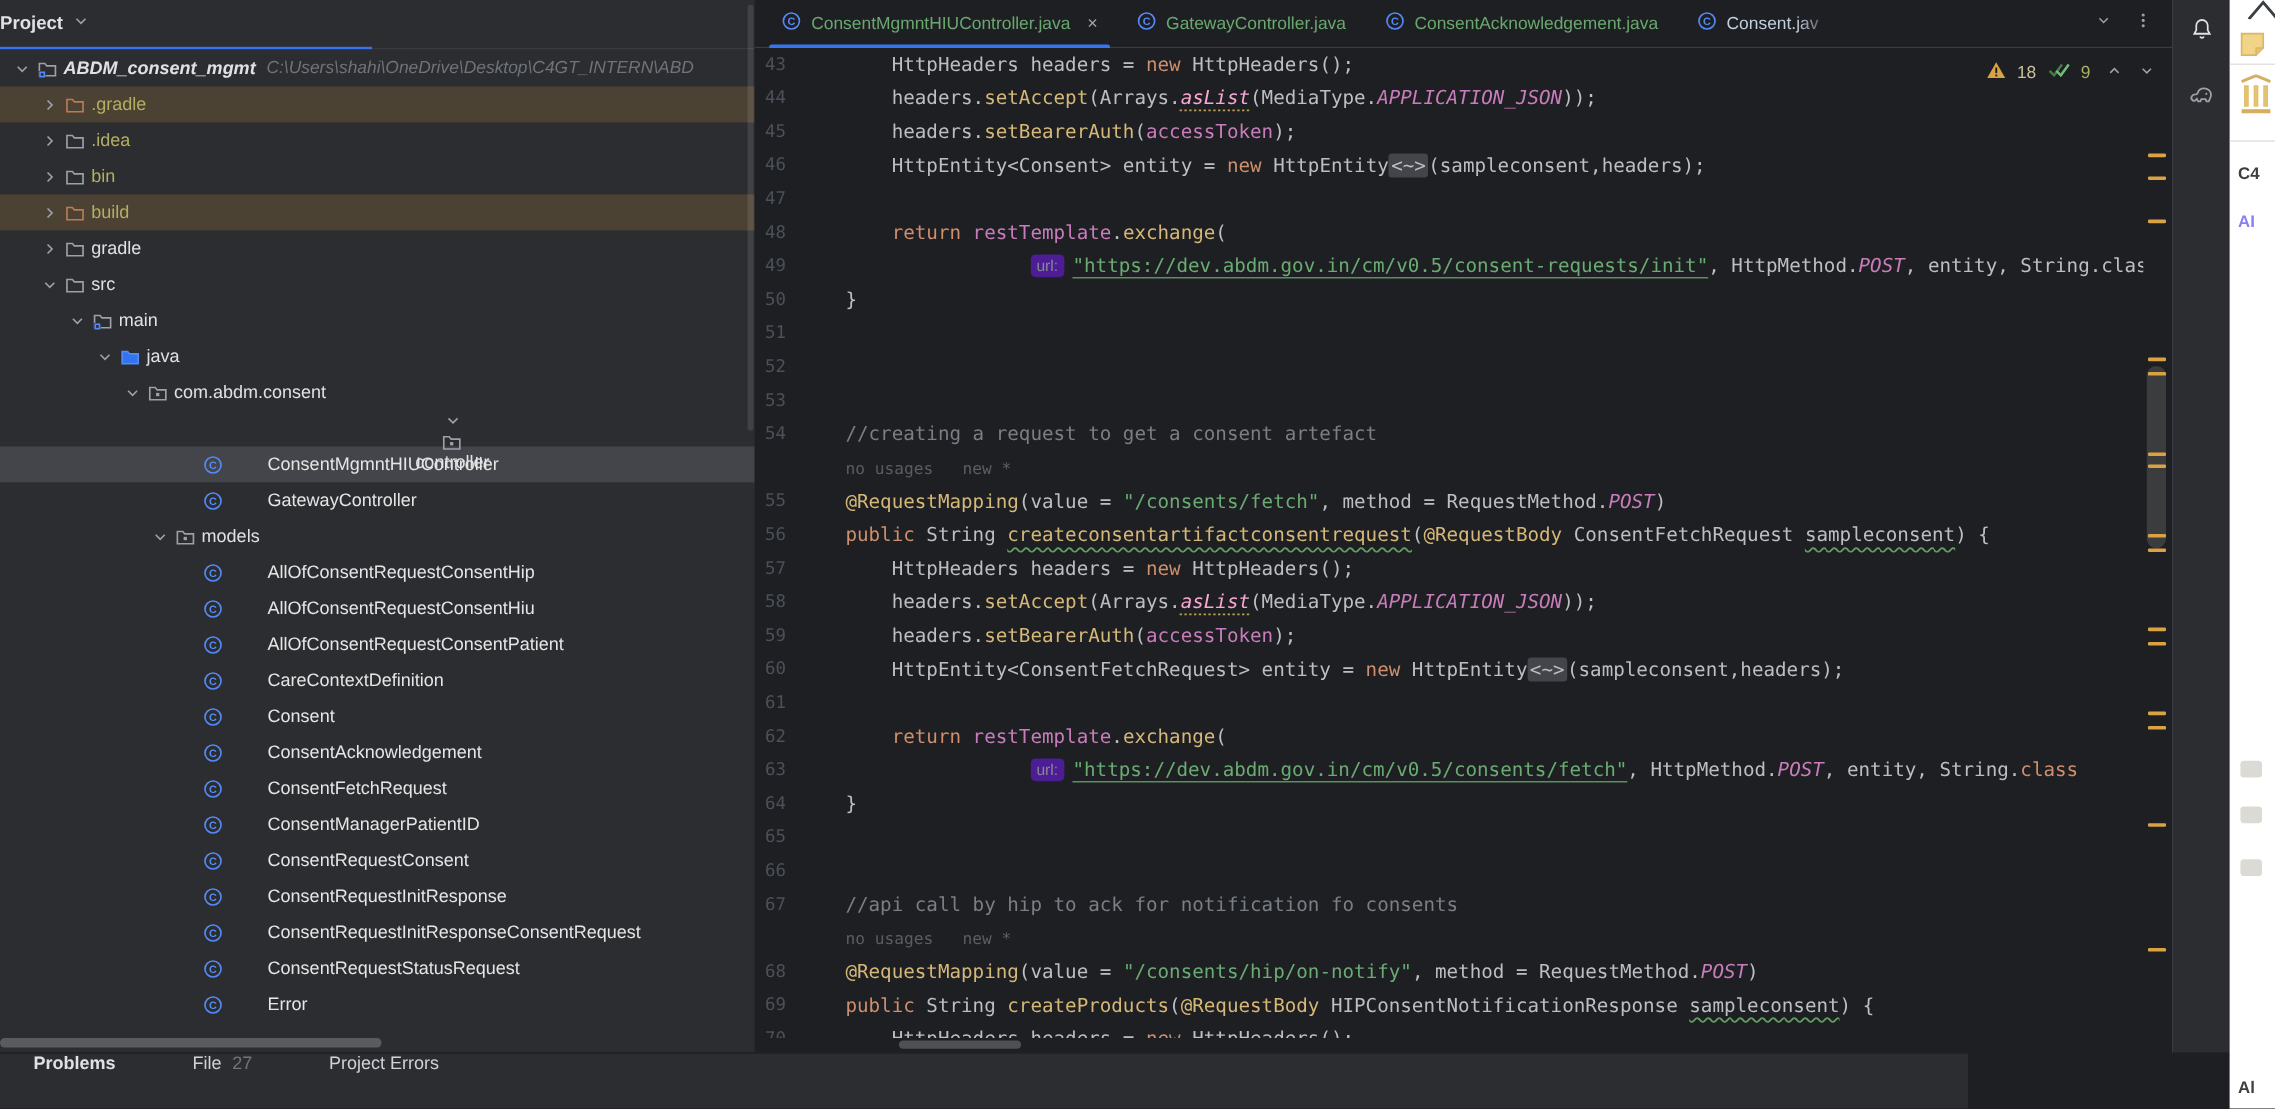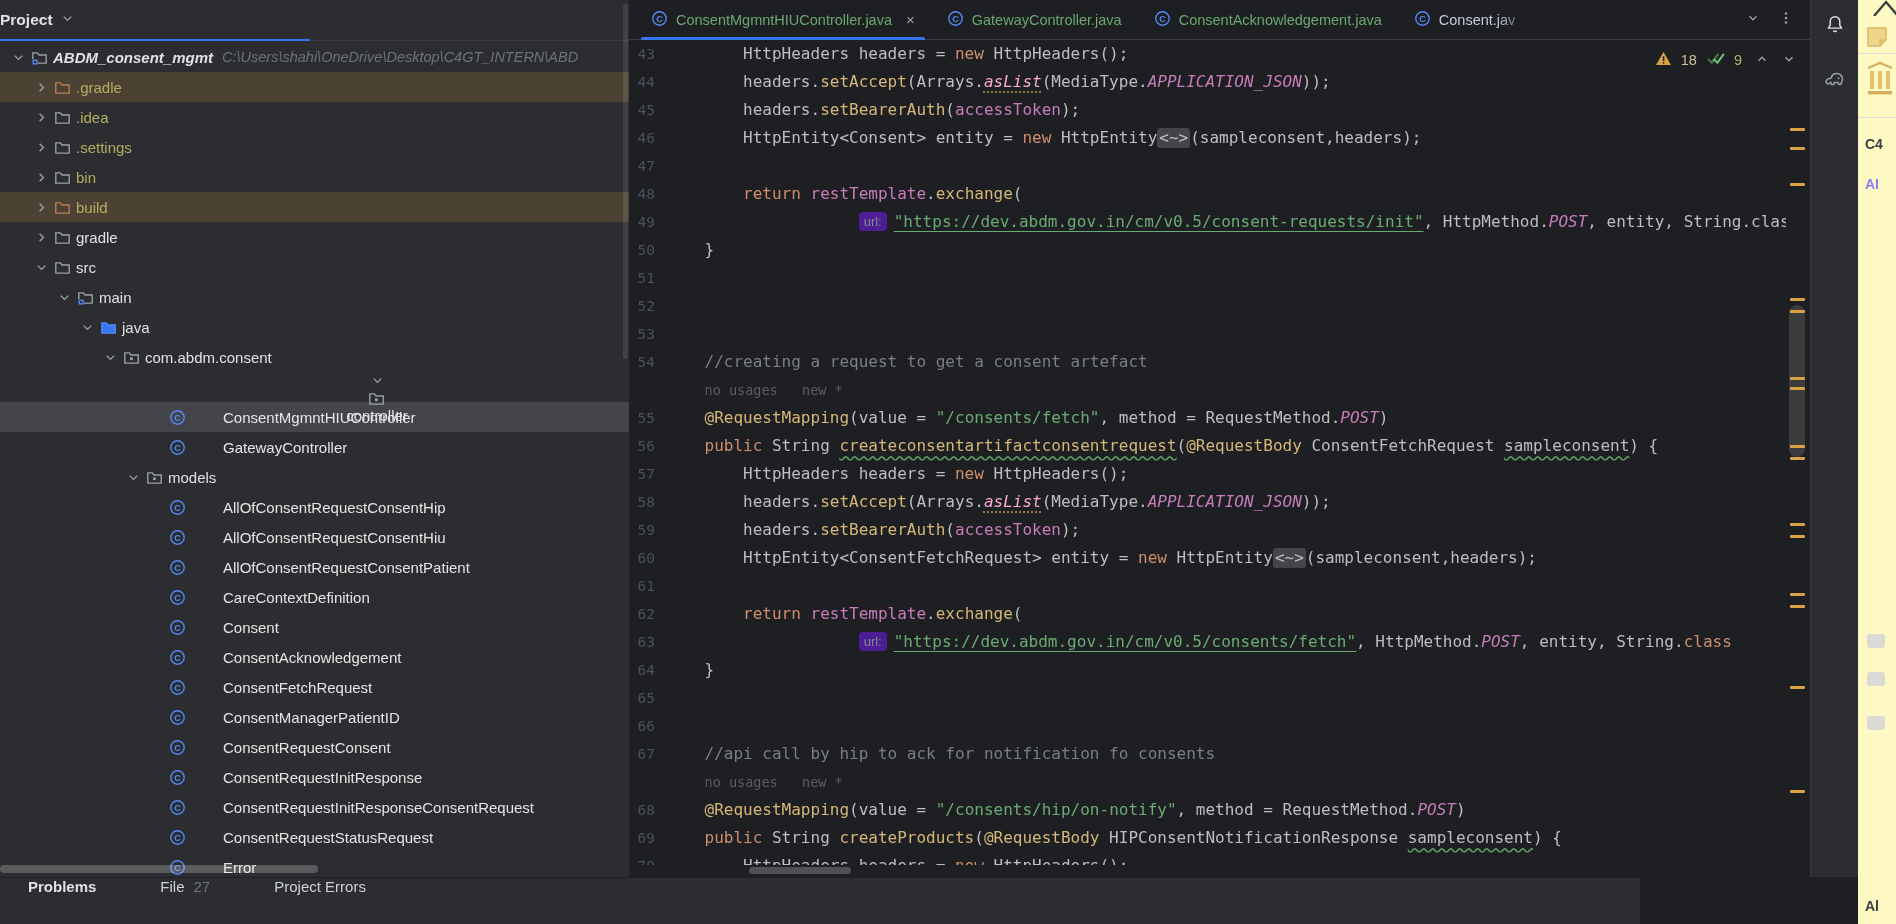--- a/index.html
+++ b/index.html
@@ -85,21 +85,21 @@
             background:rgba(255,255,255,.22); border-radius:4px; }
 
   
   .right-stripe { position:absolute; left:1810px; top:0; width:48px; bottom:47px;
                   background:#2b2d30; border-left:1px solid #393b40;
                   display:flex; flex-direction:column; align-items:center; gap:28px;
                   padding-top:10px; }
   .stripe-btn { width:28px; height:28px; display:flex; align-items:center; justify-content:center; }
 
   .white-panel { position:absolute; left:1858px; top:0; width:38px; height:924px;
-                 background:#fef9c3; color:#3c4043; overflow:hidden;
+                 background:#ffffff; color:#3c4043; overflow:hidden;
                  font-family:"Liberation Sans",sans-serif; }
   .wp-div { position:absolute; left:0; right:0; height:1px; background:#dddbd6; }
   .wp-text { position:absolute; left:7px; font-size:14px; font-weight:600; color:#3c4043; white-space:nowrap; }
   .wp-ai { color:#8a7ff2; }
   .wp-ghost { position:absolute; left:9px; width:18px; height:14px; background:#dcdad5; border-radius:3px; }
 
   
   .status-bar { position:absolute; left:0; bottom:0; width:1640px; height:47px;
                 background:#2b2d30; border-top:1px solid #1e1f22; display:flex;
                 padding-left:28px; gap:64px; font-size:15px; }
@@ -155,33 +155,20 @@
             <svg width="15" height="15" viewBox="0 0 16 16" fill="none">
               <path d="M6 4 10 8 6 12" stroke="#9da0a8" stroke-width="1.5"></path>
             </svg>
           </span>
           <span class="tree-icon">
             <svg width="17" height="17" viewBox="0 0 16 16" fill="none">
               <path d="M1.7 13.3v-9.6h4.3l1.5 1.9h6.8v7.7z" stroke="#9da0a8" stroke-width="1.3"></path>
             </svg>
           </span>
           <span class="t-olive">.idea</span>
-        </div>
-        <div class="tree-row" style="padding-left: 33px;">
-          <span class="chev-box">
-            <svg width="15" height="15" viewBox="0 0 16 16" fill="none">
-              <path d="M6 4 10 8 6 12" stroke="#9da0a8" stroke-width="1.5"></path>
-            </svg>
-          </span>
-          <span class="tree-icon">
-            <svg width="17" height="17" viewBox="0 0 16 16" fill="none">
-              <path d="M1.7 13.3v-9.6h4.3l1.5 1.9h6.8v7.7z" stroke="#9da0a8" stroke-width="1.3"></path>
-            </svg>
-          </span>
-          <span class="t-olive">.settings</span>
         </div>
         <div class="tree-row" style="padding-left: 33px;">
           <span class="chev-box">
             <svg width="15" height="15" viewBox="0 0 16 16" fill="none">
               <path d="M6 4 10 8 6 12" stroke="#9da0a8" stroke-width="1.5"></path>
             </svg>
           </span>
           <span class="tree-icon">
             <svg width="17" height="17" viewBox="0 0 16 16" fill="none">
               <path d="M1.7 13.3v-9.6h4.3l1.5 1.9h6.8v7.7z" stroke="#9da0a8" stroke-width="1.3"></path>

